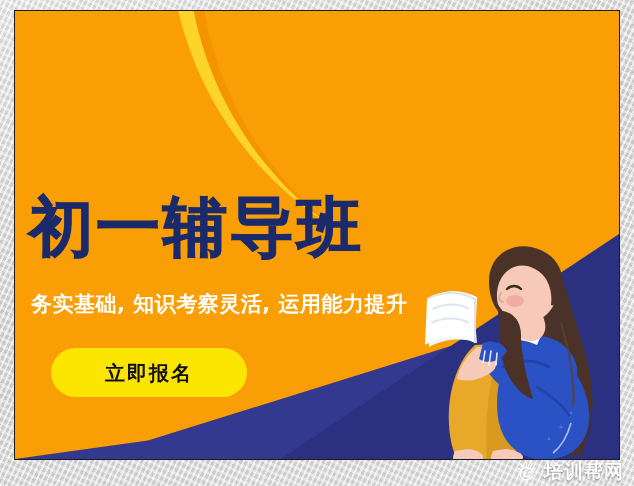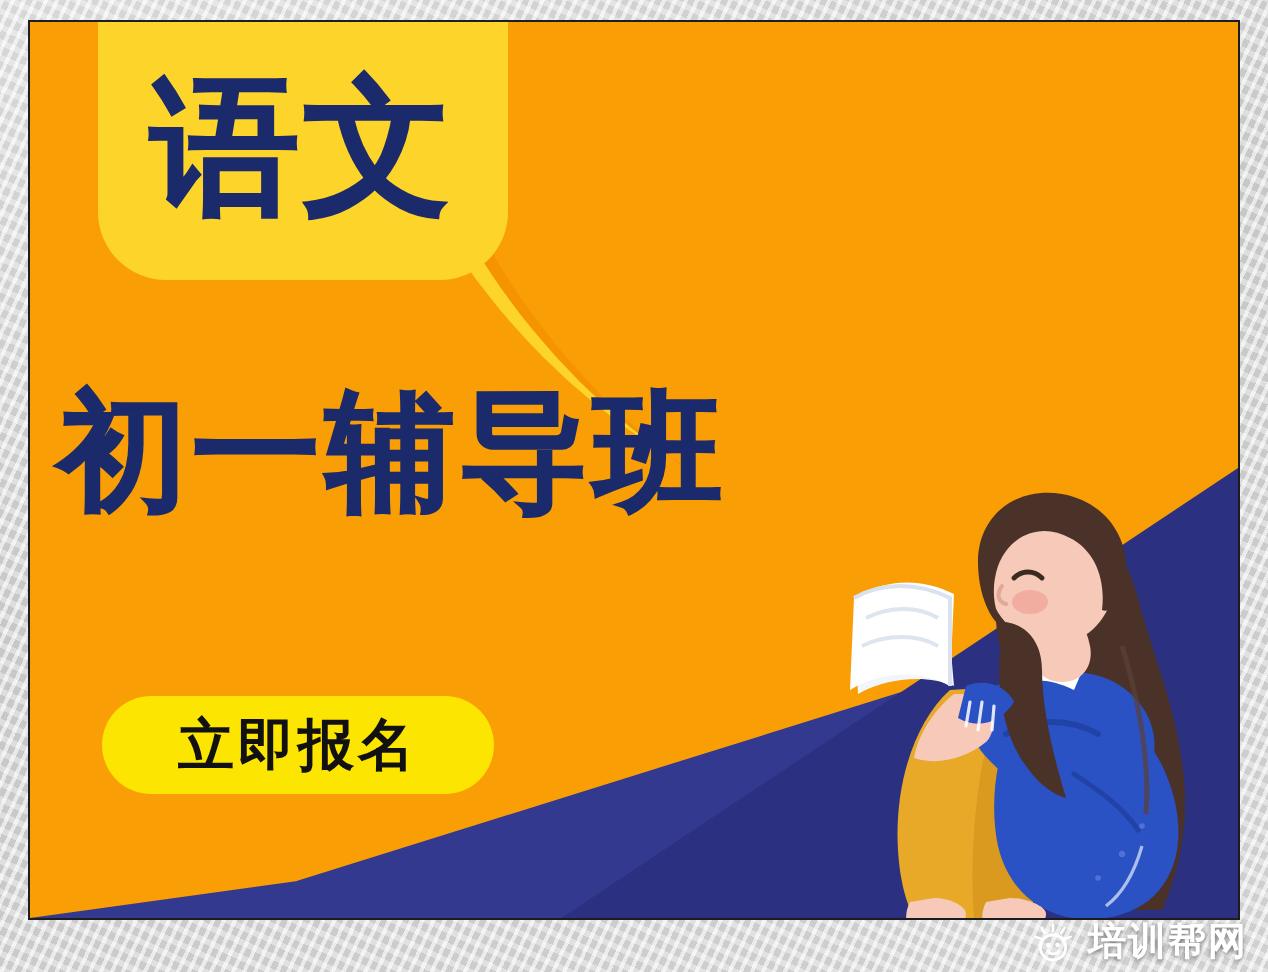--- a/index.html
+++ b/index.html
@@ -147,21 +147,21 @@
     width: 196px;
     height: 49px;
     background: #FCE500;
     border-radius: 26px;
     display: flex;
     align-items: center;
     justify-content: center;
     cursor: pointer;
   }
   .cta-text {
-    font-size: 28px;
+    font-size: 20px;
     font-weight: 700;
     color: #111111;
     letter-spacing: 2px;
     line-height: 1;
   }
 
   
   .illus {
     position: absolute;
     left: 396px;
@@ -196,26 +196,24 @@
 <div class="canvas">
 
   <div class="poster">
 
     <div class="arc-yellow"></div>
     <div class="arc-orange"></div>
     <div class="arc-orange2"></div>
     <div class="wedge-navy"></div>
     <div class="wedge-navy-dark"></div>
 
-    <div class="badge">
-      <span class="badge-text">语文</span>
-    </div>
 
     <div class="headline">初一辅导班</div>
 
+    <div class="subtitle">务实基础, 知识考察灵活, 运用能力提升</div>
 
     <div class="cta">
       <span class="cta-text">立即报名</span>
     </div>
 
     <svg class="illus" viewBox="0 0 240 244">
 
       <path d="M112 36 C92 46 84 70 88 92 C92 116 104 128 116 134
                C128 142 138 158 142 176 C146 196 144 214 138 228
                L170 228 C180 206 184 180 180 154 C176 124 164 96 158 72

